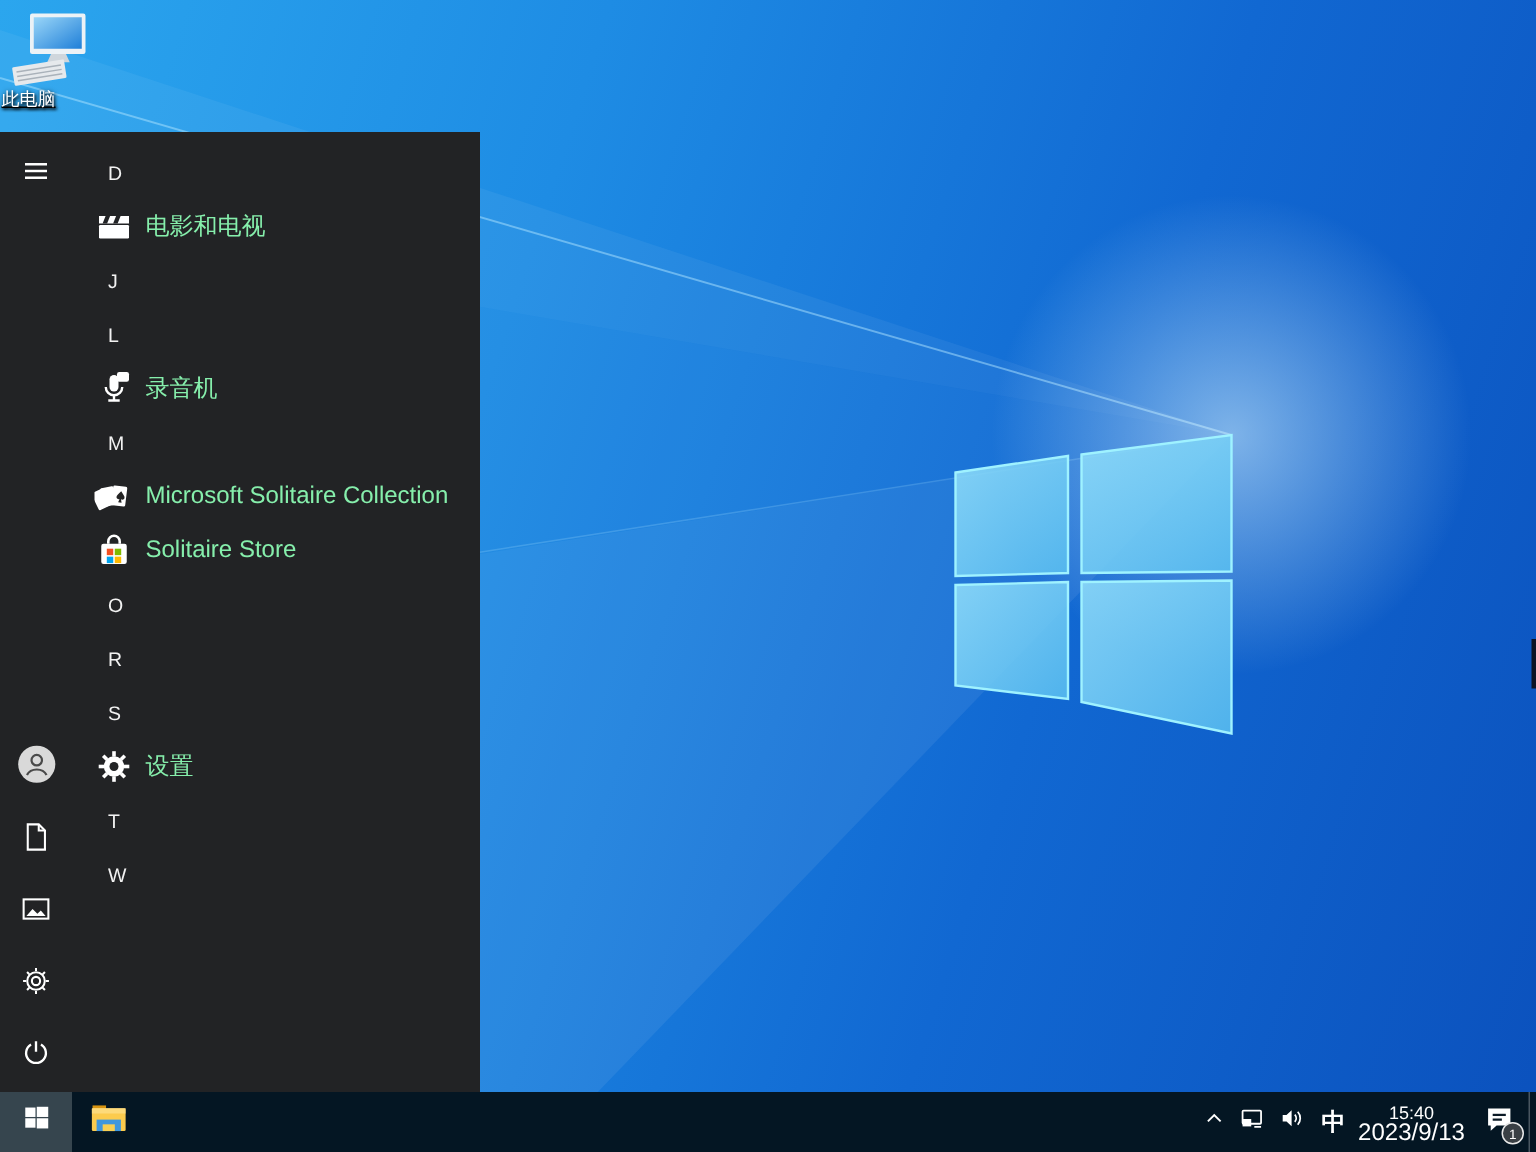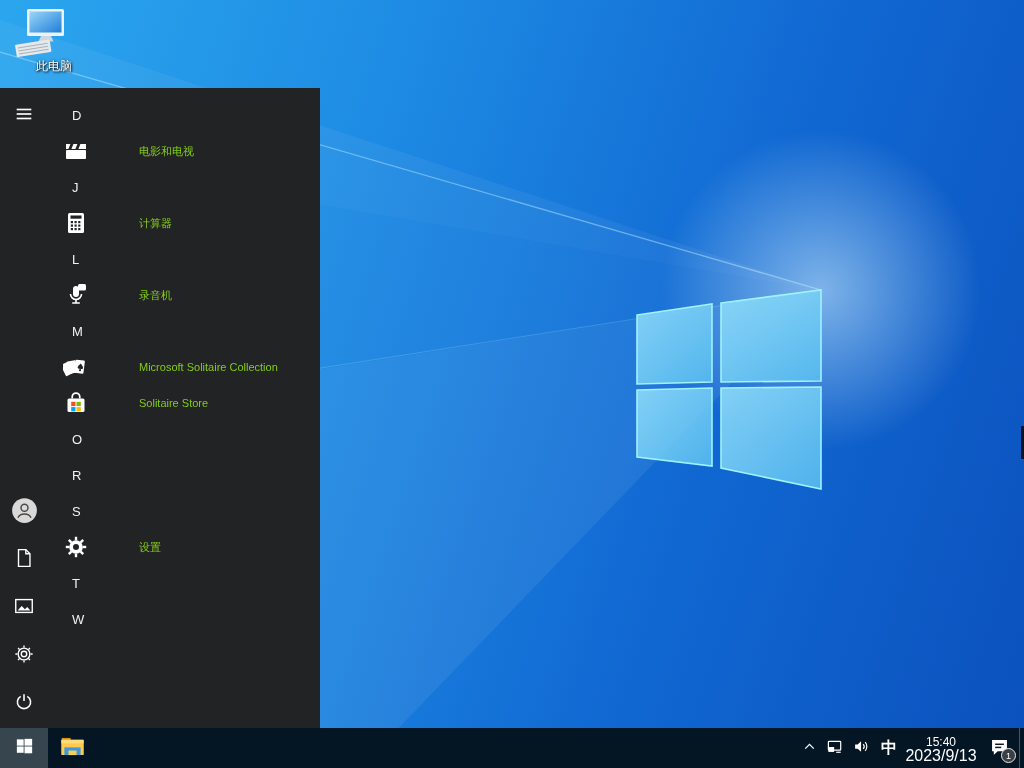--- a/index.html
+++ b/index.html
@@ -8,39 +8,39 @@
     font-family:"Liberation Sans","DejaVu Sans",sans-serif;
     -webkit-font-smoothing:antialiased;
   }
   
   .desktop{
     position:absolute;inset:0;
     background:linear-gradient(108deg,#2ba6ee 0%,#1e8ce4 32%,#1168d2 66%,#0b51bd 100%);
   }
   .wallpaper-svg{position:absolute;left:0;top:0;}
   
-  .desktop-icon{position:absolute;left:8px;top:8px;width:64px;text-align:right;cursor:default;}
+  .desktop-icon{position:absolute;left:1px;top:8px;width:64px;text-align:left;cursor:default;text-decoration:underline;}
   .desktop-icon .glyph{width:52px;height:50px;margin:0 auto;display:block;}
   .desktop-icon .label{
     color:#fff;font-size:12px;line-height:14px;margin-top:1px;
     text-shadow:1px 1px 2px rgba(0,0,0,.95),0 0 3px rgba(0,0,0,.6);
   }
   
   .start-menu{
     position:absolute;left:0;top:88px;width:320px;height:640px;
     background:#222325;overflow:hidden;z-index:5;
   }
   .rail{position:absolute;left:0;top:0;width:48px;height:100%;}
   .rail-btn{position:absolute;left:0;width:48px;height:48px;display:flex;align-items:center;justify-content:center;}
   .rail-btn svg{width:22px;height:22px;}
   .rail-btn.avatar svg{width:27px;height:27px;}
   .app-list{position:absolute;left:48px;top:9px;width:272px;}
   .row{height:36px;display:flex;align-items:center;position:relative;box-sizing:border-box;}
   .section-row{padding-left:24px;color:#f2f2f2;font-size:13px;}
-  .app-row{padding-left:15px;color:#84cc16;font-size:11px;gap:42px;}
+  .app-row{padding-left:15px;color:#86efac;font-size:16px;}
   .app-row .icon{width:26px;height:26px;margin-right:8px;flex:none;display:flex;align-items:center;justify-content:center;}
   .app-row .icon svg{width:26px;height:26px;}
   .app-row .chevron{position:absolute;right:14px;top:10px;width:16px;height:16px;}
   
   .taskbar{
     position:absolute;left:0;bottom:0;width:1024px;height:40px;
     background:#041623;display:flex;align-items:stretch;z-index:10;
   }
   .start-button{width:48px;height:40px;background:#36454e;display:flex;align-items:center;justify-content:center;flex:none;}
   .start-button svg{width:17px;height:17px;}
@@ -184,40 +184,20 @@
               <polygon points="7.4,6 10.4,6 8.4,11 5.4,11"></polygon>
               <polygon points="14.4,6 17.4,6 15.4,11 12.4,11"></polygon>
             </g>
           </svg>
         </span>
         <span>电影和电视</span>
       </div>
       <div class="row section-row">
         <span>J</span>
       </div>
-      <div class="row app-row">
-        <span class="icon">
-          <svg viewBox="0 0 26 26">
-            <rect x="5" y="3" width="16" height="20" rx="1.5" fill="#fff"></rect>
-            <rect x="7.5" y="5.5" width="11" height="3.2" fill="#222325"></rect>
-            <g fill="#222325">
-              <rect x="7.8" y="11" width="2.2" height="2.2"></rect>
-              <rect x="11.5" y="11" width="2.2" height="2.2"></rect>
-              <rect x="15.2" y="11" width="2.2" height="2.2"></rect>
-              <rect x="7.8" y="14.5" width="2.2" height="2.2"></rect>
-              <rect x="11.5" y="14.5" width="2.2" height="2.2"></rect>
-              <rect x="15.2" y="14.5" width="2.2" height="2.2"></rect>
-              <rect x="7.8" y="18" width="2.2" height="2.2"></rect>
-              <rect x="11.5" y="18" width="2.2" height="2.2"></rect>
-              <rect x="15.2" y="18" width="2.2" height="2.2"></rect>
-            </g>
-          </svg>
-        </span>
-        <span>计算器</span>
-      </div>
       <div class="row section-row">
         <span>L</span>
       </div>
       <div class="row app-row">
         <span class="icon">
           <svg viewBox="0 0 26 26">
             <rect x="15" y="2" width="8" height="6.5" rx="1.5" fill="#fff"></rect>
             <rect x="10" y="4" width="6" height="11" rx="3" fill="#fff"></rect>
             <path d="M7.5,12 a5.5,5.5 0 0 0 11,0" fill="none" stroke="#fff" stroke-width="1.6"></path>
             <path d="M13,17.5 v3 M9.2,21 h7.6" stroke="#fff" stroke-width="1.6"></path>

